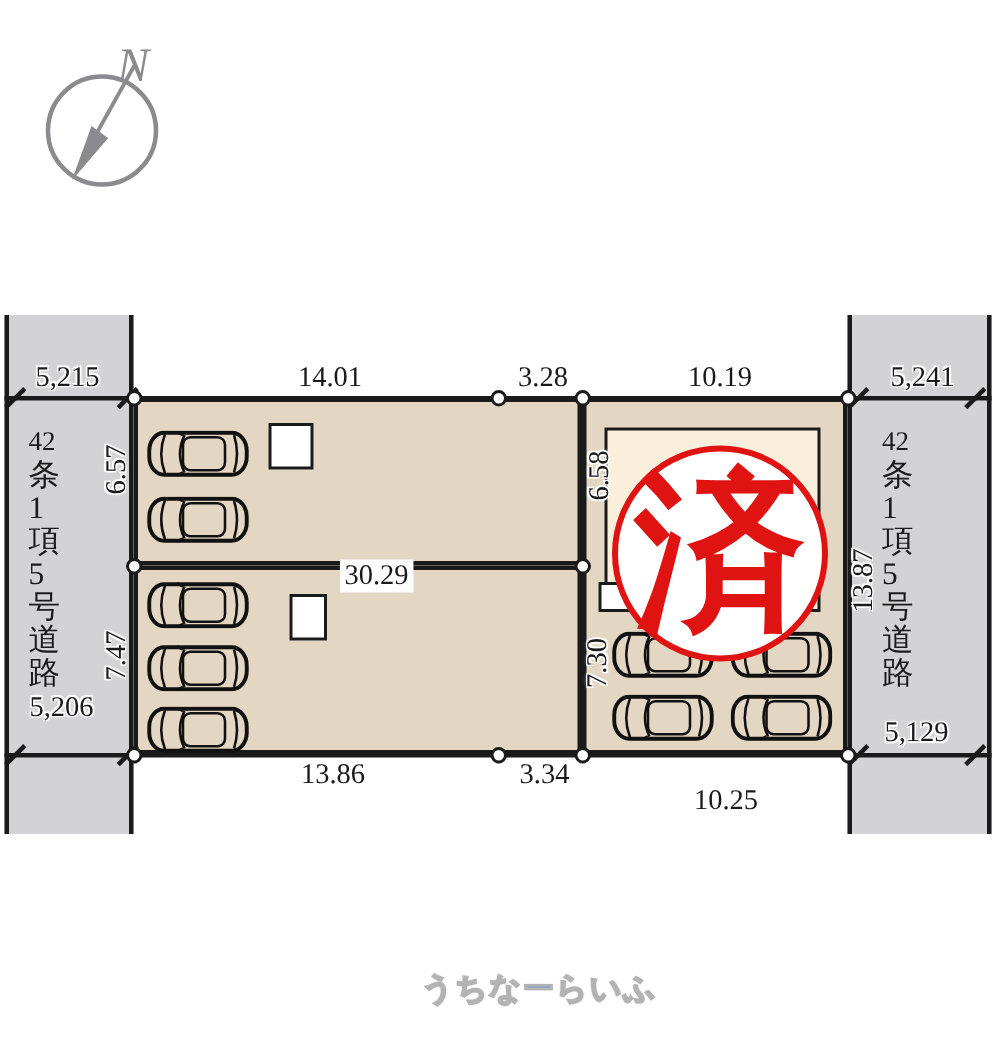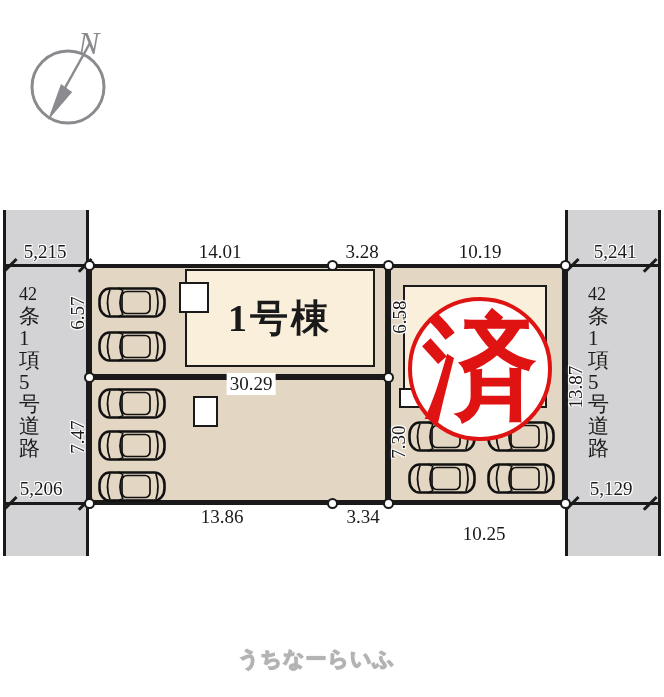--- a/index.html
+++ b/index.html
@@ -35,21 +35,21 @@
   
   .stamp{position:absolute;left:408px;top:297px;width:144px;height:144px;border-radius:50%;
          background:#ffffff;border:4px solid #e01313;box-sizing:border-box;z-index:30;
          display:flex;align-items:center;justify-content:center;}
   .stamp-char{font-size:114px;font-weight:700;color:#e01313;line-height:1;
               font-family:"Liberation Serif","DejaVu Serif",serif;}
   
   .map-title{position:absolute;left:564px;top:14px;font-size:27px;font-weight:700;z-index:25;
              font-family:"Liberation Sans","DejaVu Sans",sans-serif;letter-spacing:1px;}
   
-  .watermark{position:absolute;left:238px;top:645px;width:200px;text-align:left;z-index:31;
+  .watermark{position:absolute;left:238px;top:645px;width:200px;text-align:right;z-index:31;
              font-family:"Liberation Sans","DejaVu Sans",sans-serif;font-weight:700;font-size:21px;
              color:#3b82f6;-webkit-text-stroke:1.2px #b3b3b3;
              text-shadow:0 0 2px #c9c9c9;letter-spacing:1px;}
 </style>
 </head>
 <body>
 
 <div id="stage">
 
   <svg class="abs" style="left:20px;top:18px;z-index:2;" width="100" height="110" viewBox="0 0 100 110">
@@ -82,23 +82,20 @@
       <div class="ch">5</div>
       <div class="ch">号</div>
       <div class="ch">道</div>
       <div class="ch">路</div>
     </div>
 
   <div class="plot" style="left:89px;top:265px;width:299px;height:112px;"></div>
   <div class="plot" style="left:89px;top:377px;width:299px;height:126px;"></div>
   <div class="plot" style="left:388px;top:265px;width:177px;height:238px;"></div>
 
-  <div class="bldg" style="left:185px;top:269px;width:190px;height:98px;">
-    <span class="bldg-label">1号棟</span>
-  </div>
   <div class="bldg" style="left:403px;top:285px;width:144px;height:123px;"></div>
 
   <div class="porch" style="left:179px;top:282px;width:30px;height:31px;"></div>
   <div class="porch" style="left:193px;top:396px;width:25px;height:31px;"></div>
   <div class="porch" style="left:399px;top:388px;width:26px;height:20px;"></div>
 
   <div class="car" style="left:98px;top:287px;">
       <svg viewBox="0 0 68 31" xmlns="http://www.w3.org/2000/svg">
         <rect x="1.5" y="1.5" width="65" height="28" rx="10" ry="12" fill="none" stroke="#111" stroke-width="2.6"></rect>
         <path d="M12,2.5 q-5,13 0,26" fill="none" stroke="#111" stroke-width="1.7"></path>
@@ -222,21 +219,21 @@
   <div class="node" style="left:559.5px;top:497.5px;"></div>
 
   <div class="dim" style="left:45px;top:241px;">5,215</div>
   <div class="dim" style="left:220px;top:241px;">14.01</div>
   <div class="dim" style="left:362px;top:241px;">3.28</div>
   <div class="dim" style="left:480px;top:241px;">10.19</div>
   <div class="dim" style="left:615px;top:241px;">5,241</div>
 
   <div class="dim boxed" style="left:251px;top:373px;">30.29</div>
 
-  <div class="dim" style="left:41px;top:478px;">5,206</div>
+  <div class="dim" style="left:41px;top:461px;">5,206</div>
   <div class="dim" style="left:222px;top:506px;">13.86</div>
   <div class="dim" style="left:363px;top:506px;">3.34</div>
   <div class="dim" style="left:484px;top:506px;margin-top:17px;">10.25</div>
   <div class="dim" style="left:611px;top:478px;">5,129</div>
 
   <div class="dim vert" style="left:78px;top:302px;">6.57</div>
   <div class="dim vert" style="left:78px;top:426px;">7.47</div>
   <div class="dim vert" style="left:400px;top:306px;">6.58</div>
   <div class="dim vert" style="left:399px;top:431px;">7.30</div>
   <div class="dim vert" style="left:576px;top:376px;">13.87</div>

